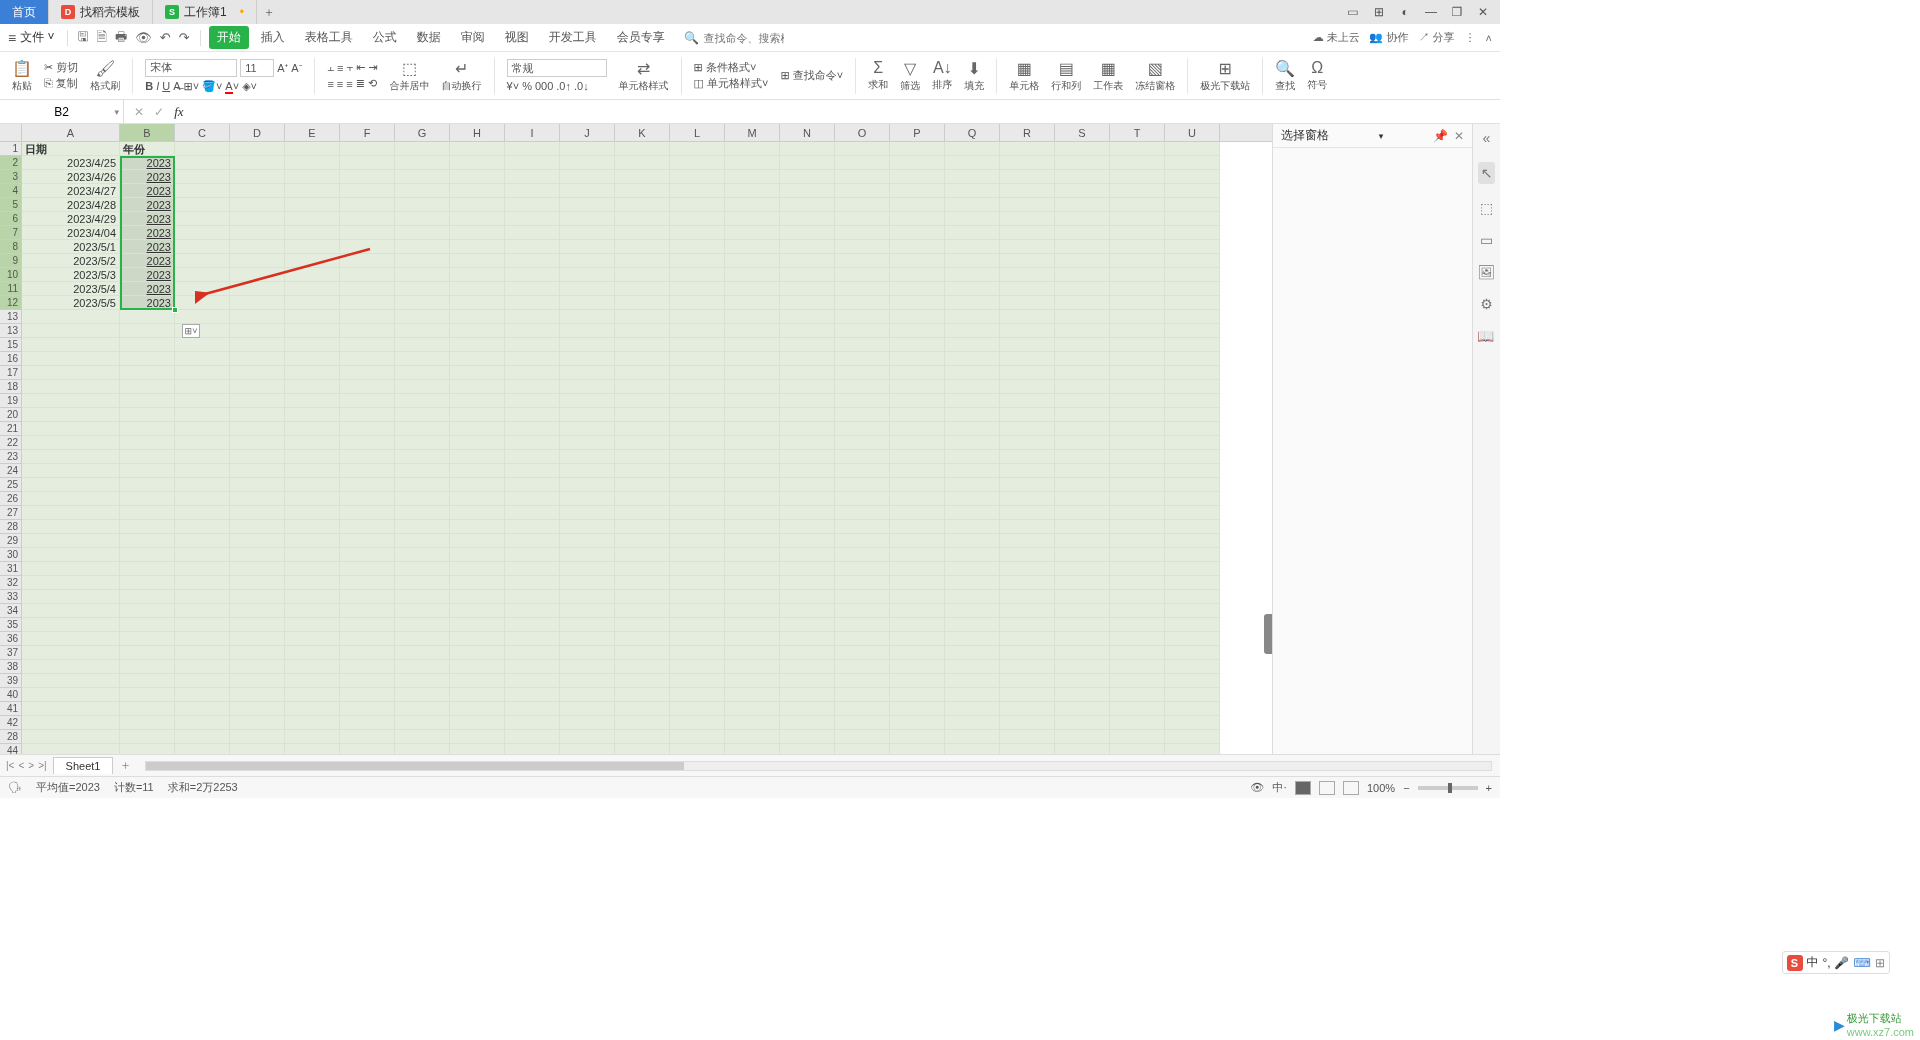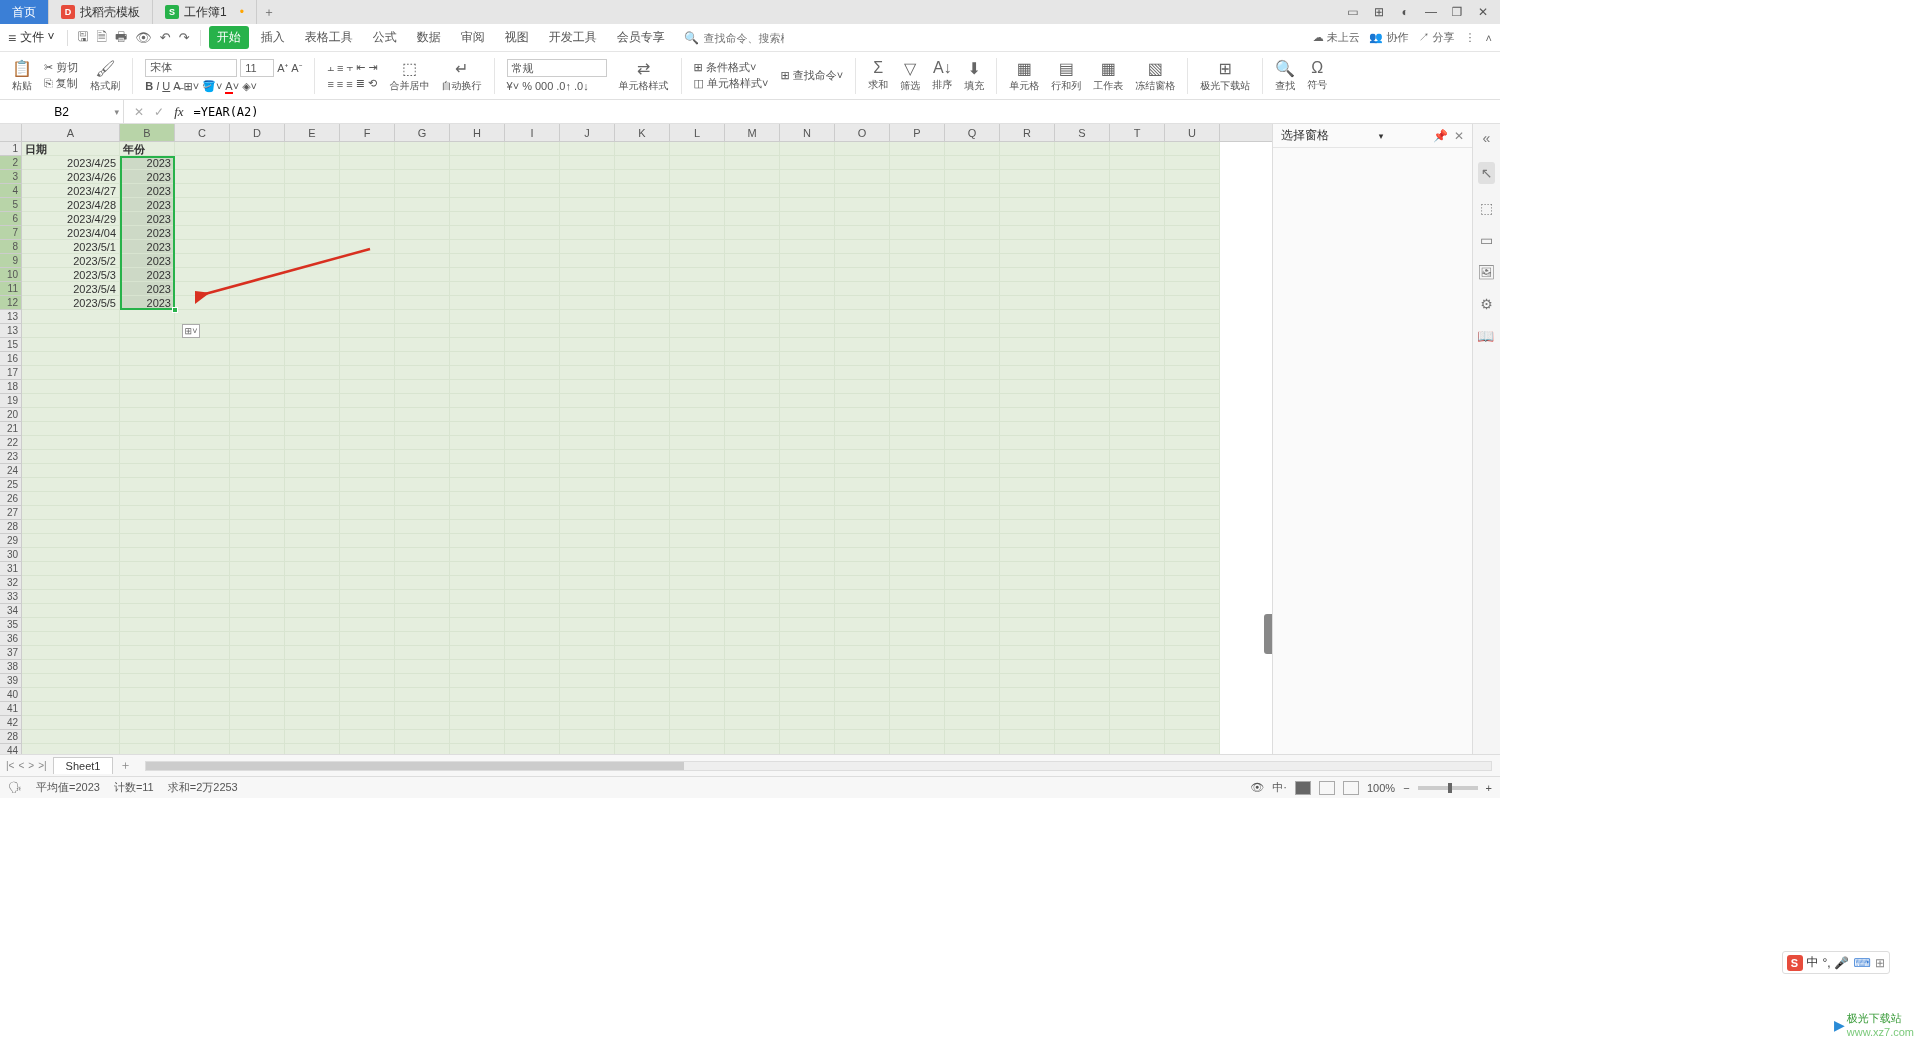--- a/index.html
+++ b/index.html
@@ -46,21 +46,21 @@
 .corner{width:22px;border-right:1px solid #ccc;background:#e9e9e9;}
 .ch{border-right:1px solid #ccc;text-align:center;font-size:11px;line-height:18px;color:#555;}
 .ch.sel{background:#b8d4a8;}
 .rows{position:relative;}
 .row{display:flex;height:14px;}
 .rh{width:22px;border-right:1px solid #ccc;border-bottom:1px solid #ccc;background:#e9e9e9;text-align:right;padding-right:3px;font-size:10px;line-height:14px;color:#555;}
 .rh.sel{background:#b8d4a8;}
 .cell{border-right:1px solid #d8e4d0;border-bottom:1px solid #d8e4d0;background:#e5eede;font-size:11px;line-height:14px;padding:0 3px;overflow:hidden;white-space:nowrap;}
 .cell.right{text-align:right;}
 .cell.bold{font-weight:bold;}
-.cell.selrange{background:#cdd9c6;}
+.cell.selrange{background:#cdd9c6;text-decoration:underline;}
 .selborder{position:absolute;border:2px solid #27b24a;pointer-events:none;}
 .selhandle{position:absolute;width:6px;height:6px;background:#27b24a;border:1px solid #fff;}
 .autofill-opt{position:absolute;width:18px;height:14px;border:1px solid #aaa;background:#fff;font-size:9px;display:flex;align-items:center;justify-content:center;color:#666;}
 .arrow{position:absolute;pointer-events:none;}
 
 .sidepanel{width:200px;border-left:1px solid #ddd;display:flex;flex-direction:column;background:#fafafa;}
 .sphdr{height:24px;display:flex;align-items:center;padding:0 8px;border-bottom:1px solid #e5e5e5;font-size:12px;justify-content:space-between;}
 .sphdr .ctrls{display:flex;gap:6px;color:#888;}
 .spbody{flex:1;padding:8px;font-size:11px;color:#666;}
 .spfoot{border-top:1px solid #e5e5e5;}
@@ -283,21 +283,20 @@
 
 <div class="fbar">
   <div class="namebox">
     <input value="B2" style="">
     <span class="dd">▾</span>
   </div>
   <div class="fxarea">
     <span style="color:#aaa">✕</span>
     <span style="color:#aaa">✓</span>
     <span class="fx">fx</span>
-    <input value="=YEAR(A2)" style="">
   </div>
 </div>
 
 <div class="main">
   <div class="gridwrap">
     <div class="colhdr">
       <div class="corner"></div>
       <div id="colhdrs" style="display: flex;">
           <div class="ch" style="width: 98px;">A</div>
           <div class="ch sel" style="width: 55px;">B</div>

